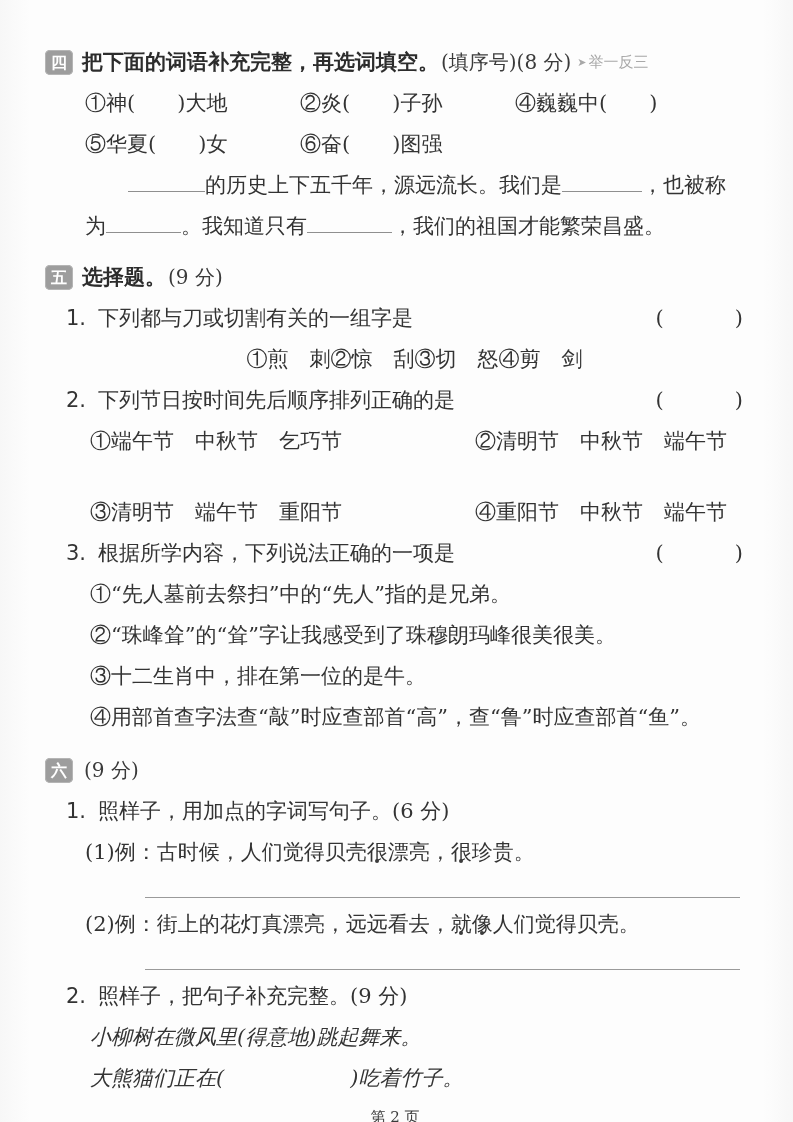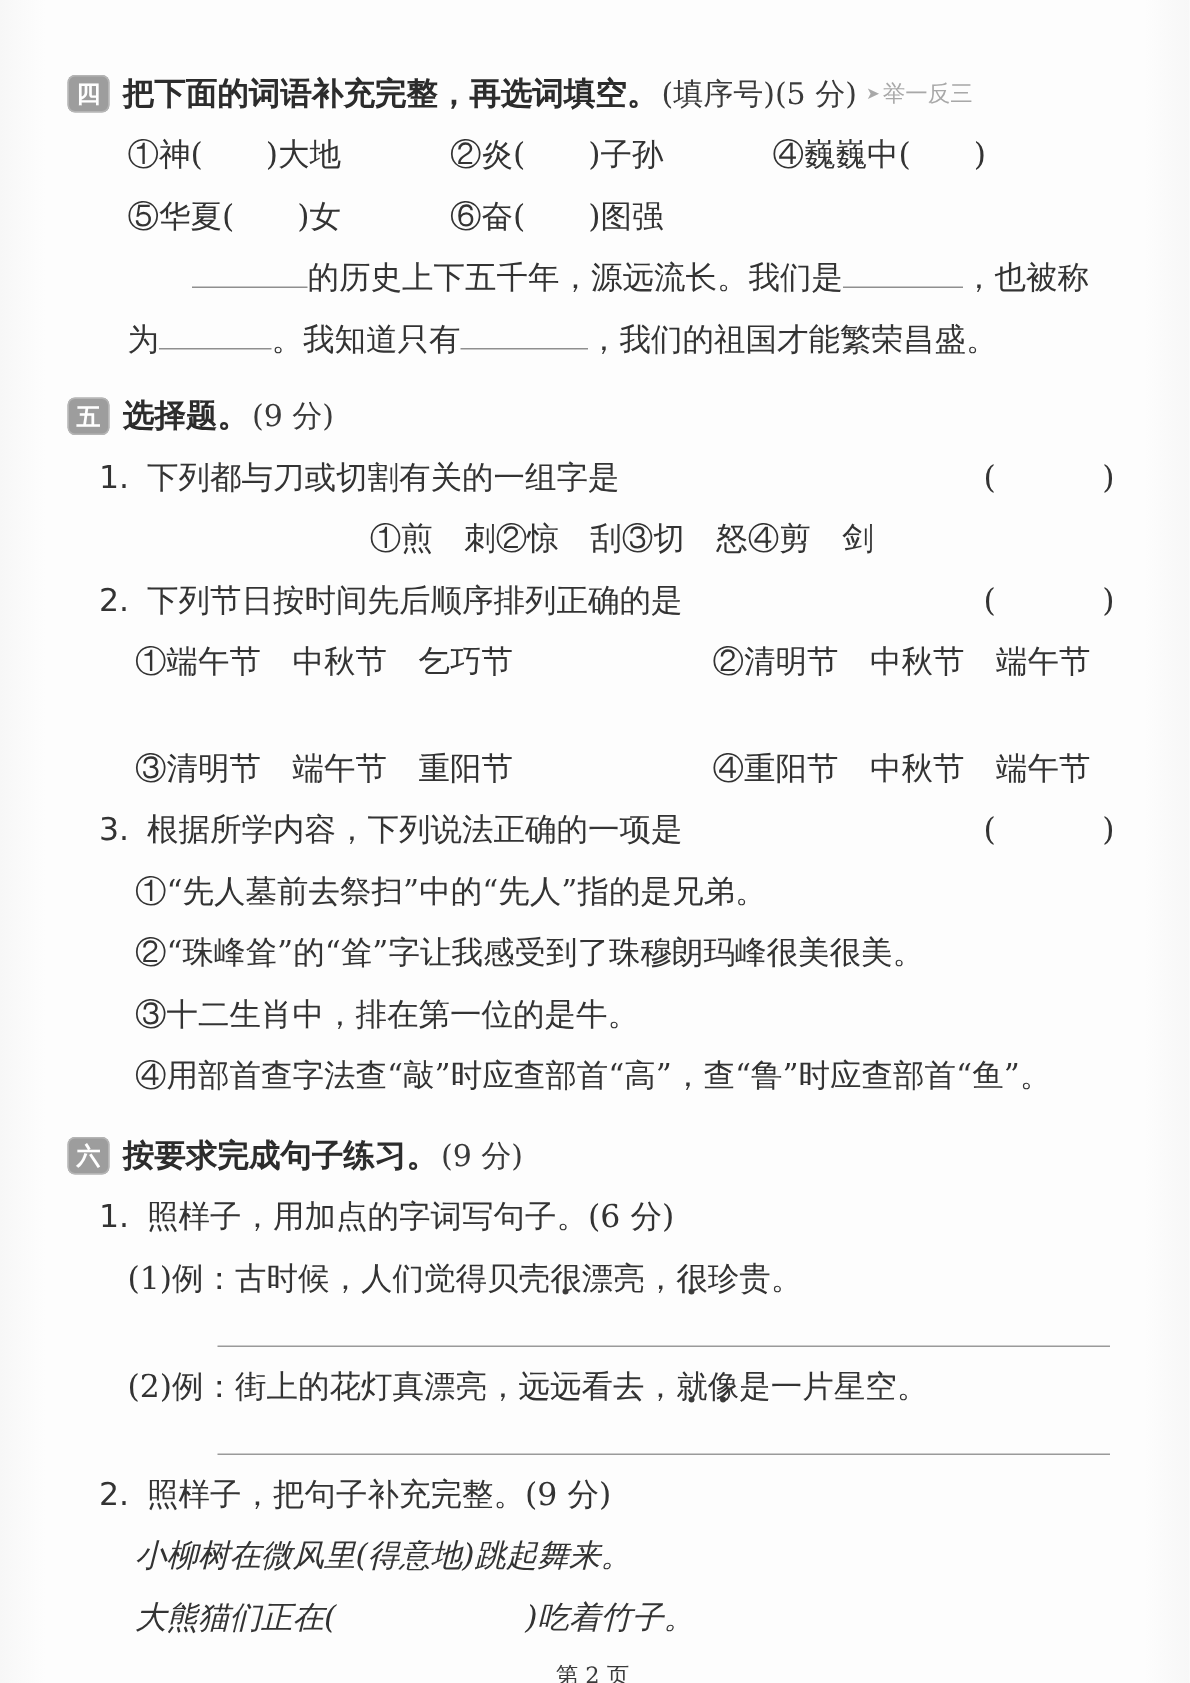--- a/index.html
+++ b/index.html
@@ -82,21 +82,21 @@
 </style>
 </head>
 <body>
 
 <div class="page">
   <div class="content">
 
     <div class="line sec-header">
       <span class="badge">四</span>
       <span class="sec-title">把下面的词语补充完整，再选词填空。</span>
-      <span class="sec-meta">(填序号)(5 分)</span>
+      <span class="sec-meta">(填序号)(8 分)</span>
       <span class="sec-tag">
         <span class="tag-icon">➤</span>
         <span>举一反三</span>
       </span>
     </div>
 
     <div class="items-grid">
       <div class="line">①神(　　)大地</div>
       <div class="line">②炎(　　)子孙</div>
       <div class="line">④巍巍中(　　)</div>
@@ -145,35 +145,34 @@
     </div>
     <div class="opt-block">
       <div class="line">①“先人墓前去祭扫”中的“先人”指的是兄弟。</div>
       <div class="line">②“珠峰耸”的“耸”字让我感受到了珠穆朗玛峰很美很美。</div>
       <div class="line">③十二生肖中，排在第一位的是牛。</div>
       <div class="line">④用部首查字法查“敲”时应查部首“高”，查“鲁”时应查部首“鱼”。</div>
     </div>
 
     <div class="line sec-header mt12">
       <span class="badge">六</span>
-      <span class="sec-title">按要求完成句子练习。</span>
       <span class="sec-meta">(9 分)</span>
     </div>
 
     <div class="line q-stem">
       <span><span class="q-num">1.</span><span>照样子，用加点的字词写句子。(6 分)</span></span>
     </div>
 
     <div class="line ex-line">
       <span>(1)例：古时候，人们觉得贝壳</span><span class="emph">很</span><span>漂亮，</span><span class="emph">很</span><span>珍贵。</span>
     </div>
     <div class="answer-line"></div>
 
     <div class="line ex-line">
-      <span>(2)例：街上的花灯真漂亮，远远看去，</span><span class="emph">就</span><span class="emph">像</span><span>是一片星空。</span>
+      <span>(2)例：街上的花灯真漂亮，远远看去，</span><span class="emph">就</span><span class="emph">像</span><span>人们觉得贝壳。</span>
     </div>
     <div class="answer-line"></div>
 
     <div class="line q-stem">
       <span><span class="q-num">2.</span><span>照样子，把句子补充完整。(9 分)</span></span>
     </div>
     <div class="line sent-line">小柳树在微风里(得意地)跳起舞来。</div>
     <div class="line sent-line">大熊猫们正在(　　　　　　)吃着竹子。</div>
 
     <div class="footer">第 2 页</div>

